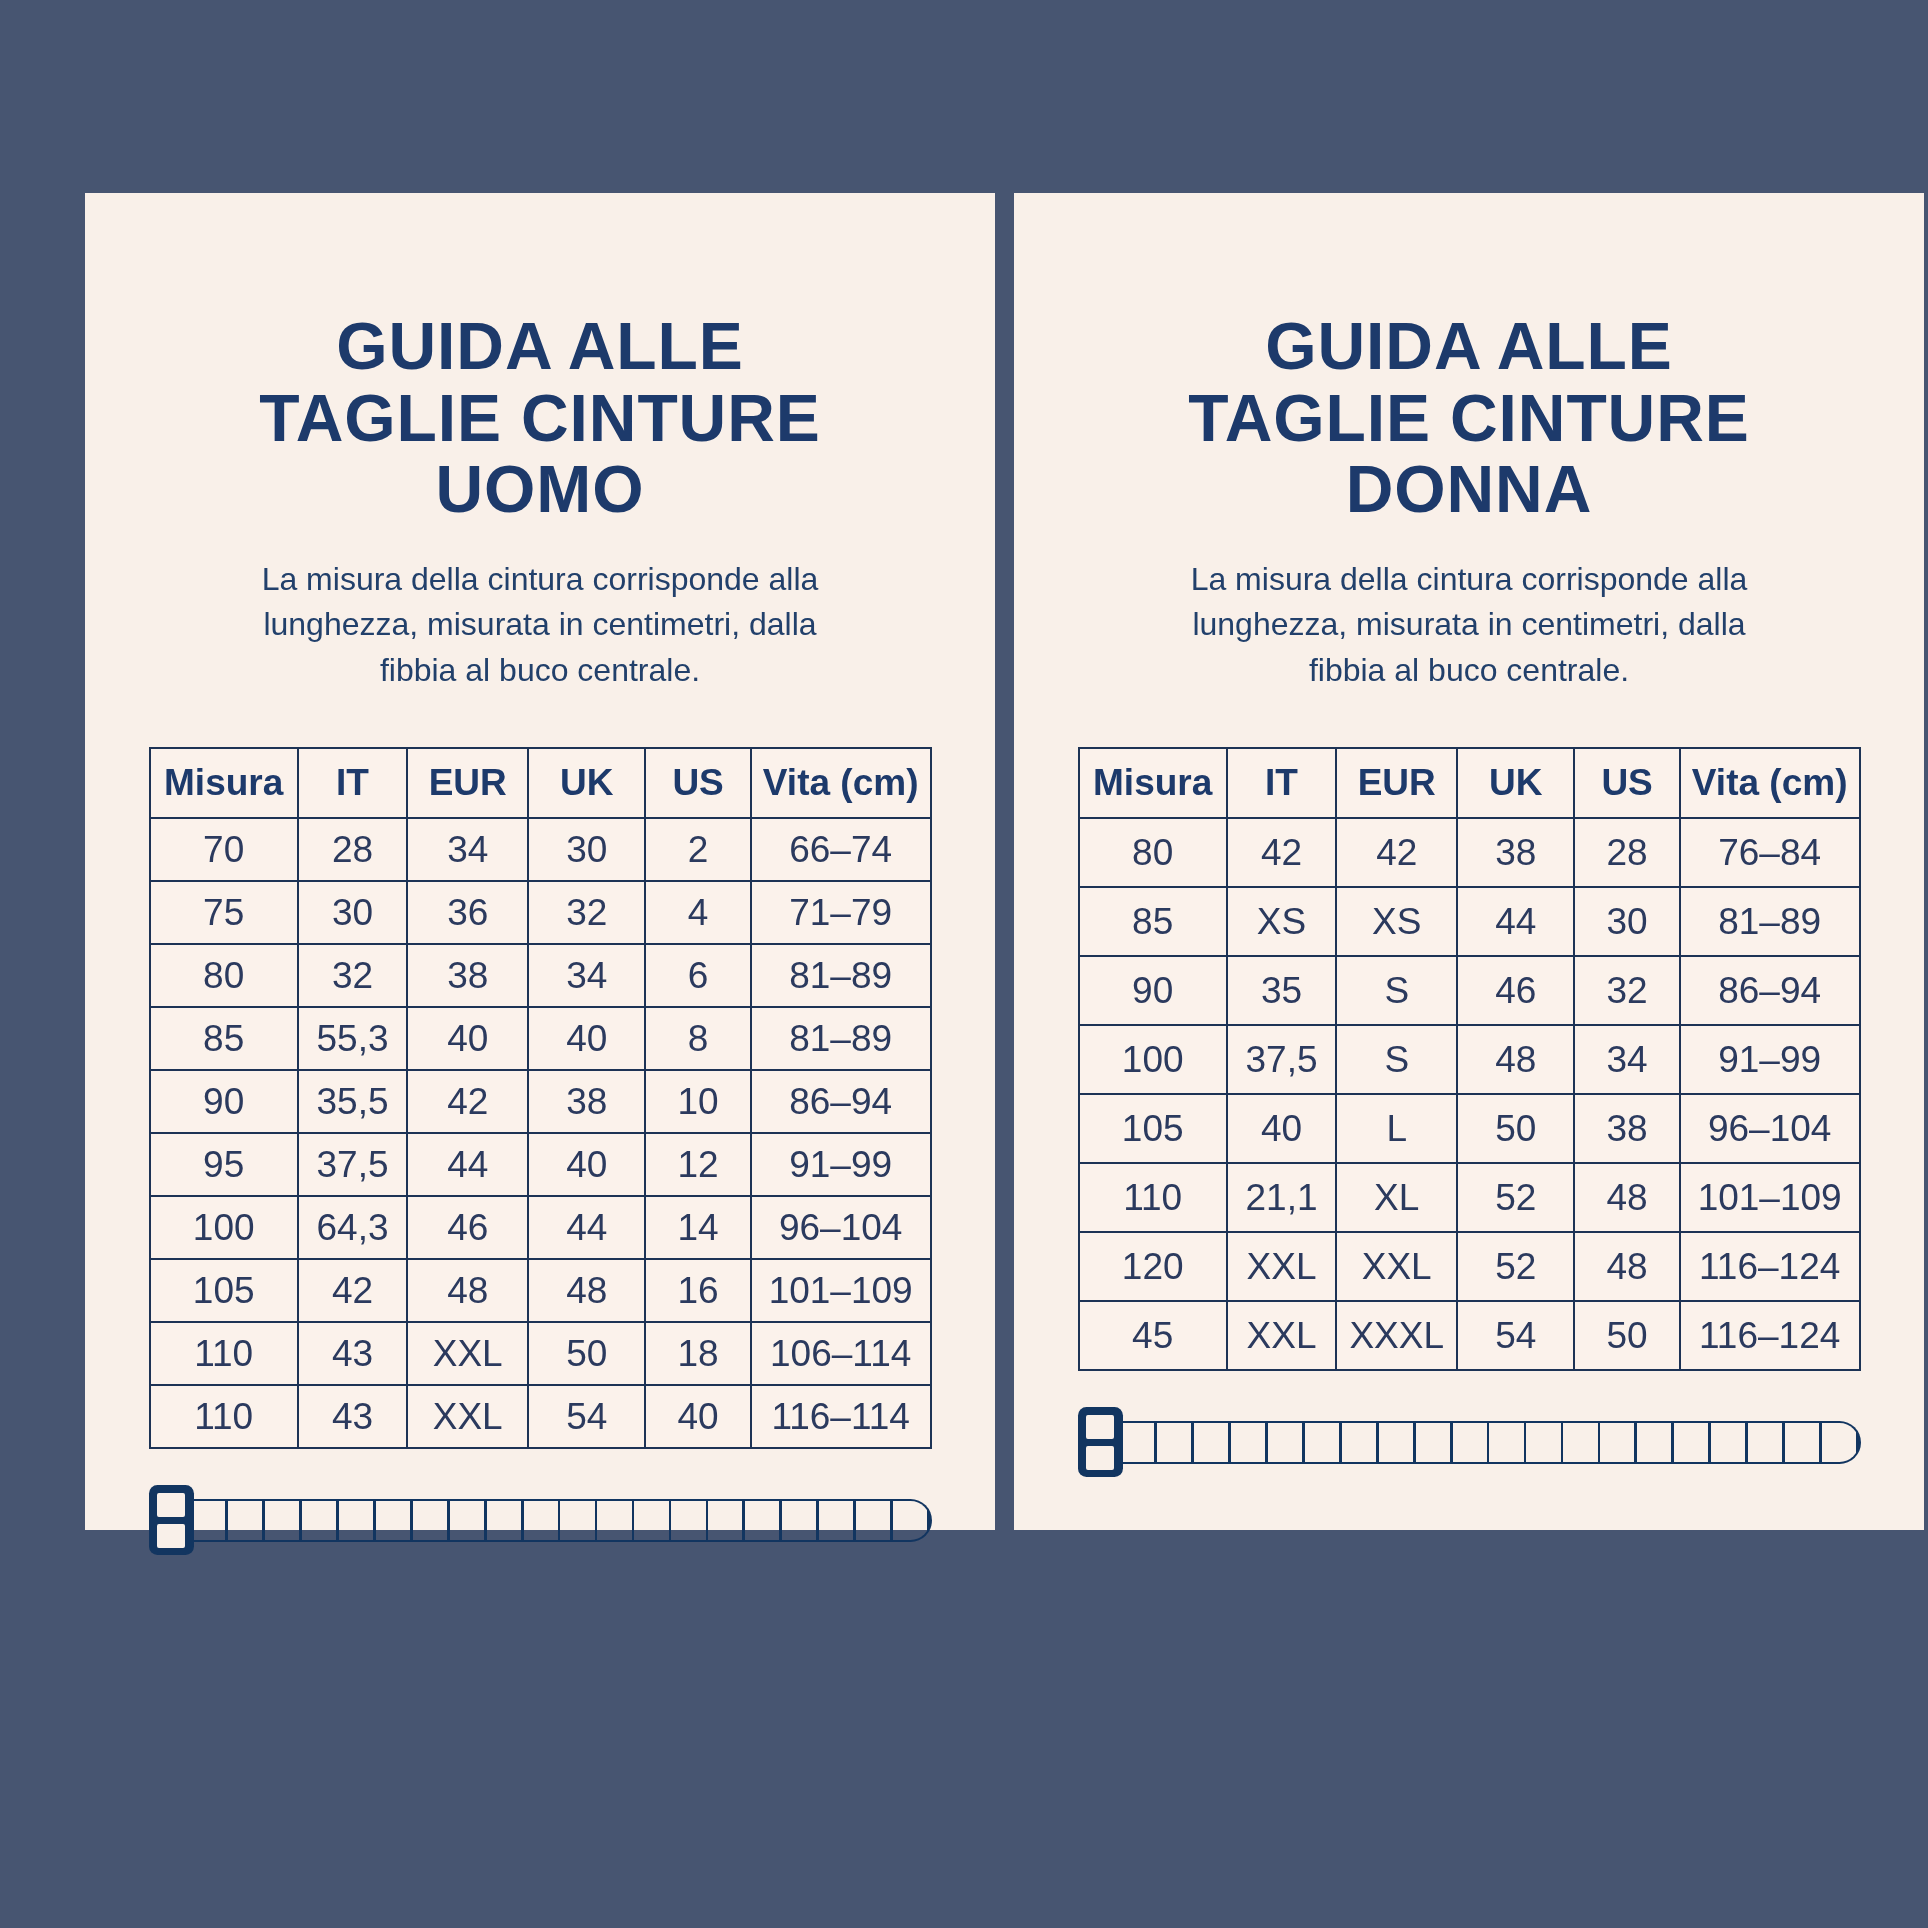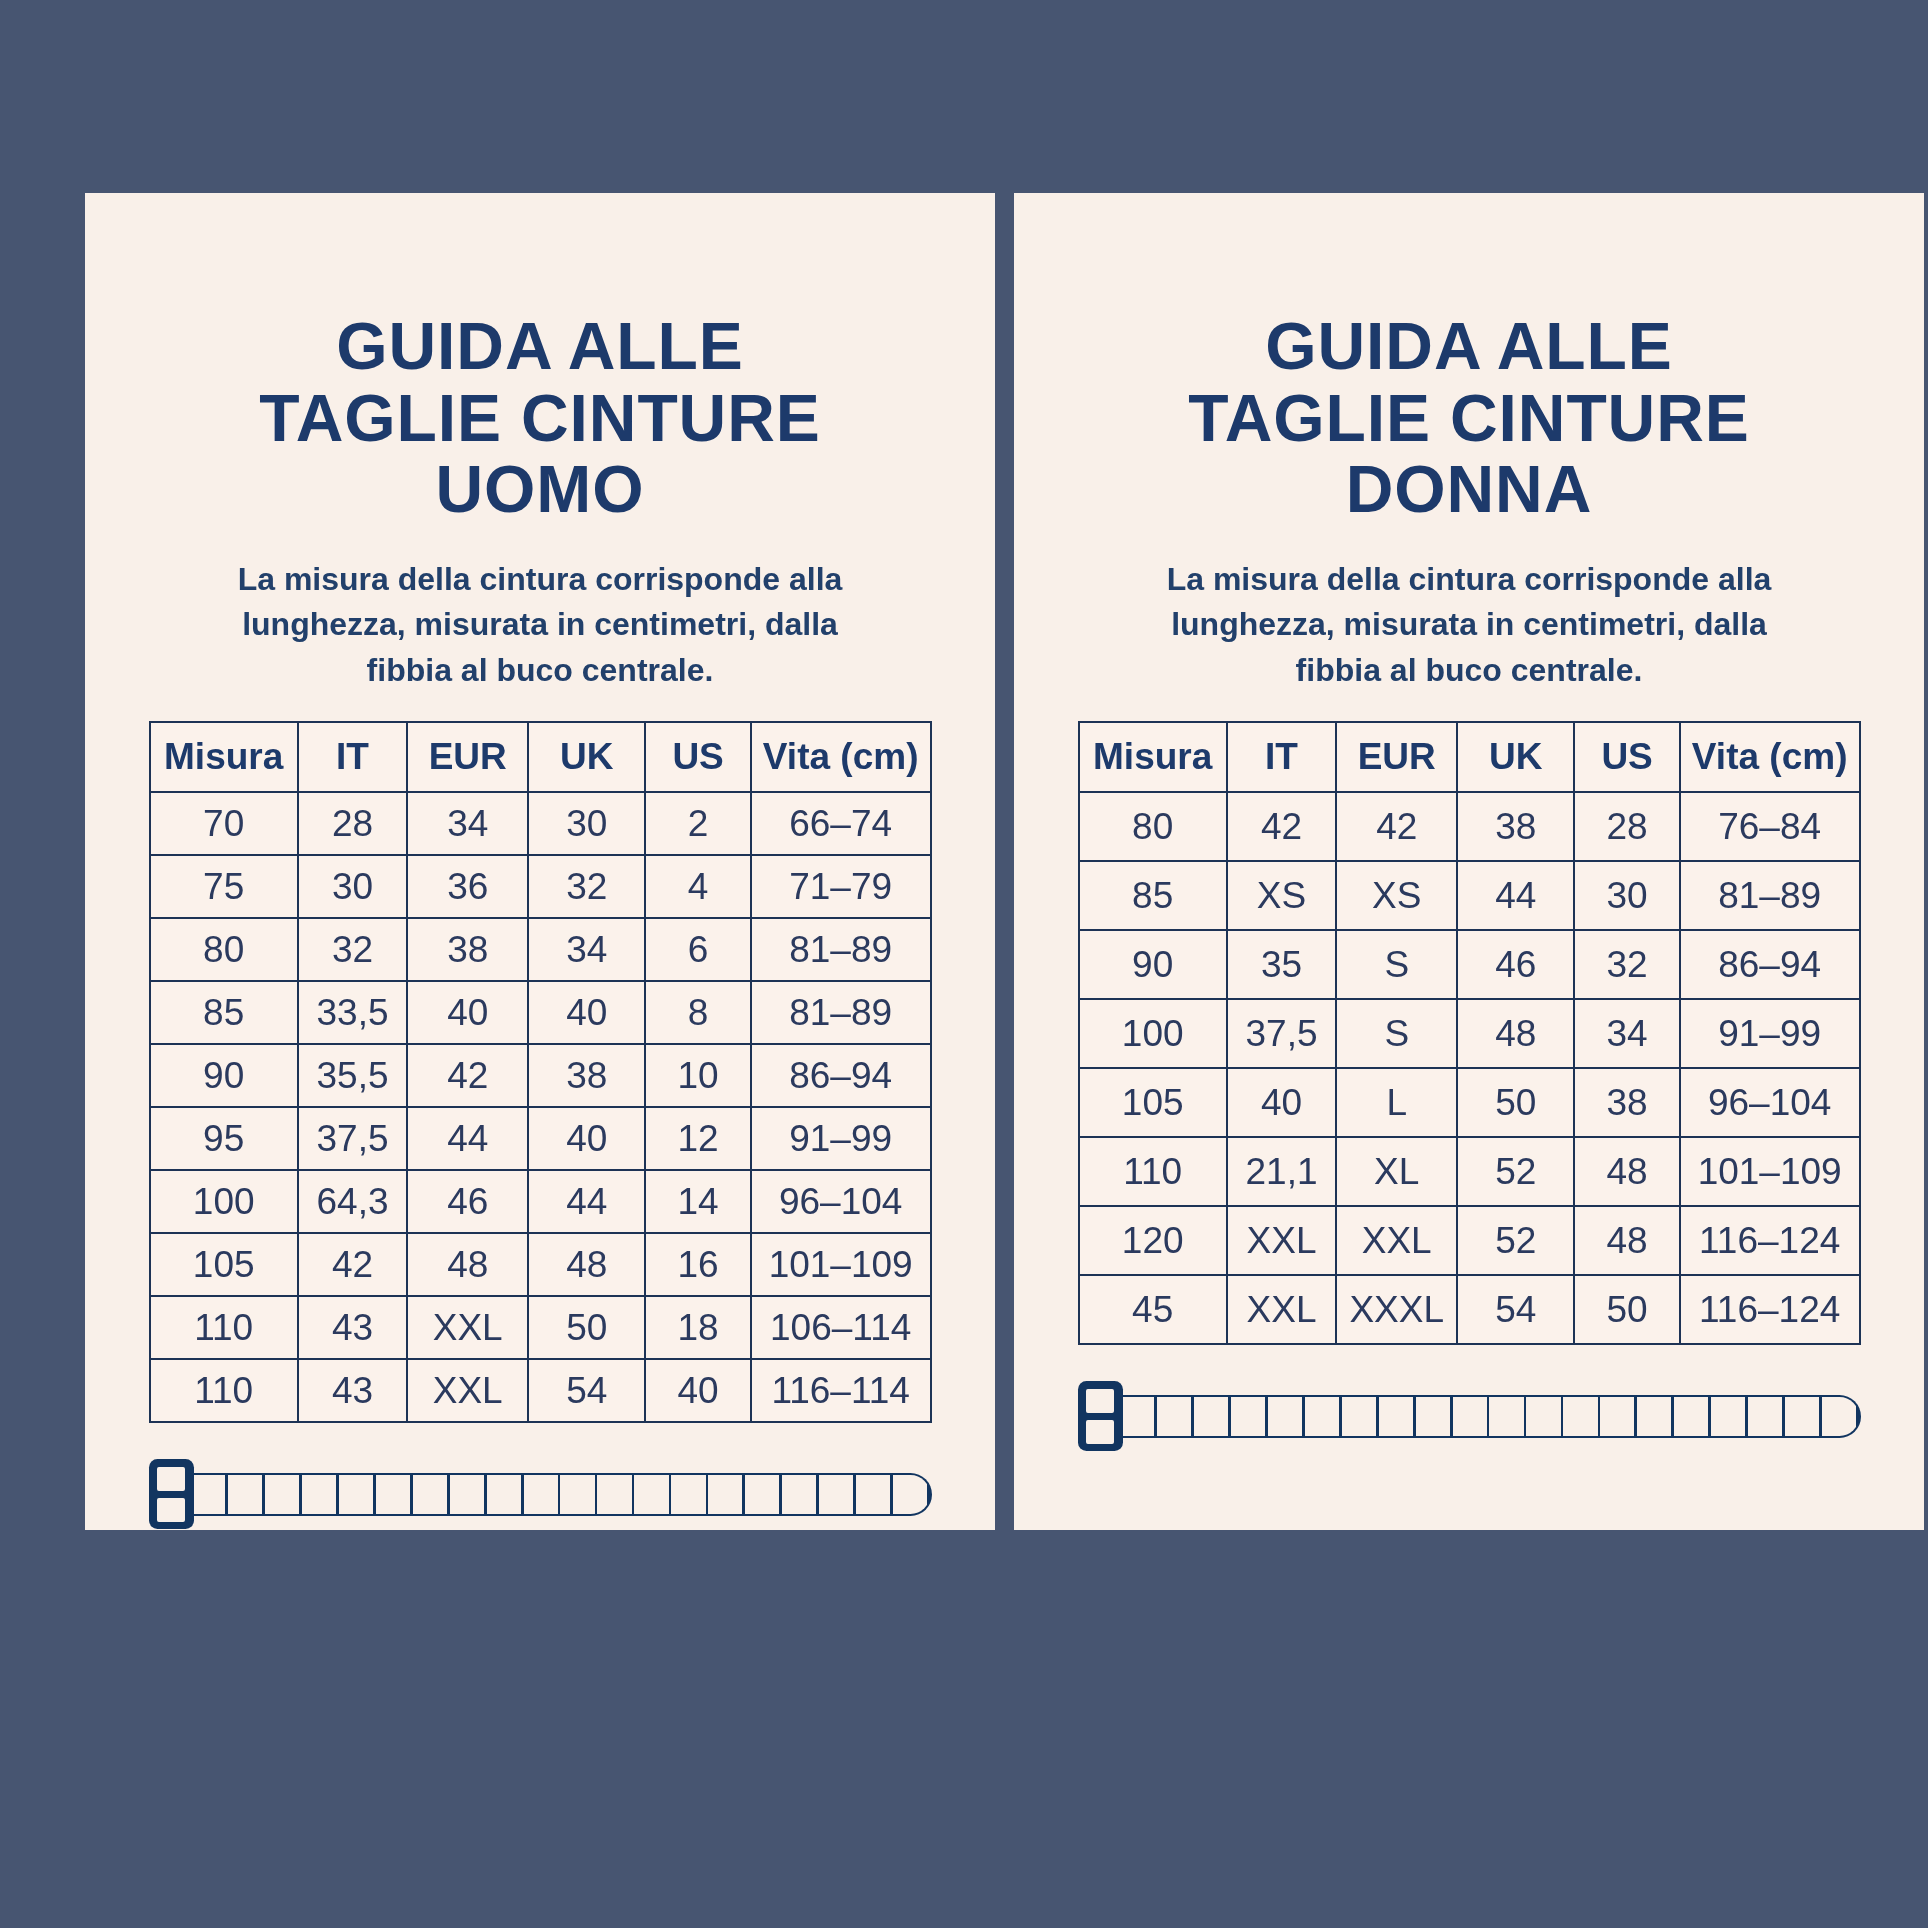--- a/index.html
+++ b/index.html
@@ -34,22 +34,21 @@
     font-weight: 800;
     letter-spacing: 0.9px;
     line-height: 1.0;
     margin-bottom: 32px;
   }
   .card-title .t-line { padding: 2.8px 0; }
   .card-subtitle {
     color: #22406b;
     font-size: 32px;
     line-height: 1.42;
-    margin-bottom: 28px;
-    font-weight: bold;
+    margin-bottom: 54px;
   }
   table.size-table {
     border-collapse: collapse;
     width: 783px;
     table-layout: fixed;
     color: #2b3a5e;
     font-size: 37px;
   }
   table.size-table th, table.size-table td {
     border: 2.8px solid #1d3355;
@@ -164,21 +163,21 @@
           <tr>
             <td>80</td>
             <td>32</td>
             <td>38</td>
             <td>34</td>
             <td>6</td>
             <td>81–89</td>
           </tr>
           <tr>
             <td>85</td>
-            <td>33,5</td>
+            <td>55,3</td>
             <td>40</td>
             <td>40</td>
             <td>8</td>
             <td>81–89</td>
           </tr>
           <tr>
             <td>90</td>
             <td>35,5</td>
             <td>42</td>
             <td>38</td>

